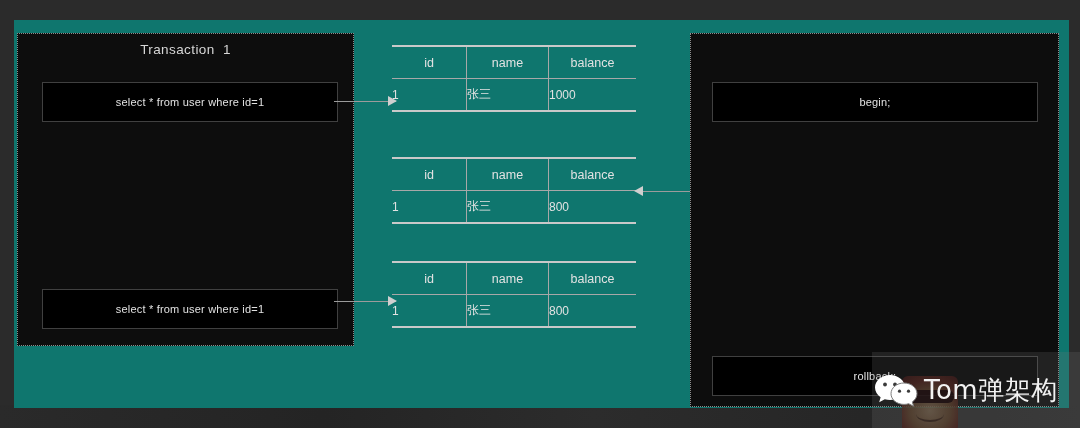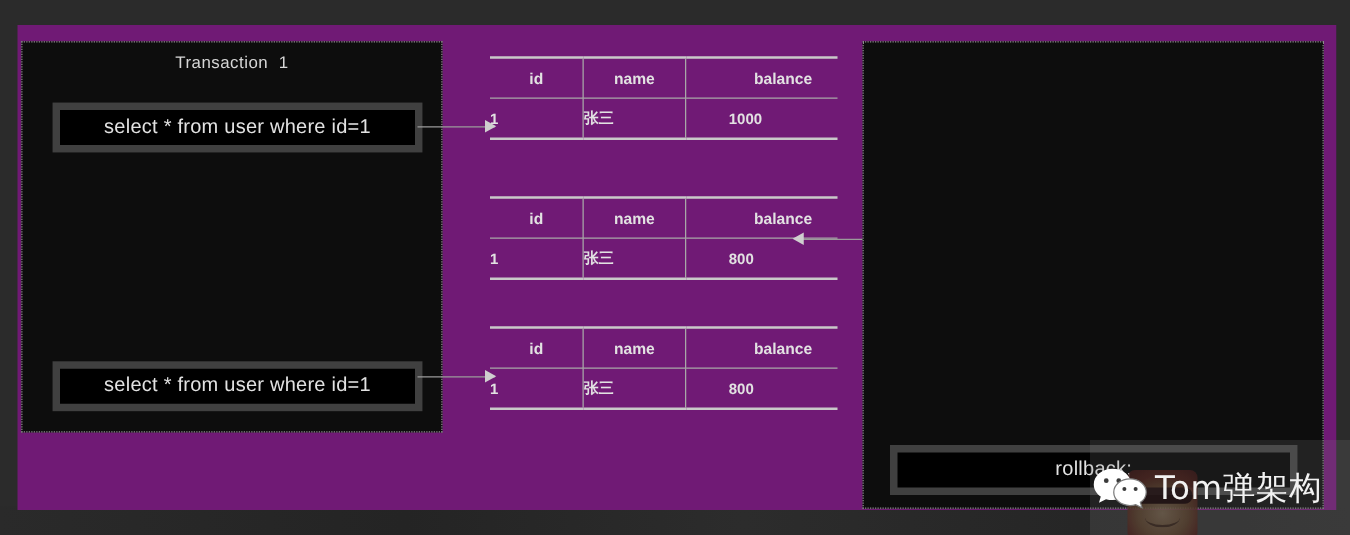--- a/index.html
+++ b/index.html
@@ -29,21 +29,21 @@
     background: linear-gradient(90deg,#2a2a2a 0%, #242424 30%, #2c2c2c 55%, #262626 80%, #2b2b2b 100%);
   }
 
   
   #diagram-canvas {
     position: absolute;
     left: 14px;
     top: 20px;
     width: 1055px;
     height: 388px;
-    background: #701a75;
+    background: #0f766e;
   }
 
   
   .txn-panel {
     position: absolute;
     border: 1px dotted #8c8c8c;
     background: #0d0d0d;
     box-sizing: border-box;
   }
   #txn-panel-1 { left: 3px;  top: 13px; width: 337px; height: 313px; }
@@ -56,24 +56,24 @@
     text-align: center;
     color: #d6d6d6;
     font-size: 13.5px;
     letter-spacing: 0.4px;
     white-space: pre;
   }
 
   
   .sql-box {
     position: absolute;
-    border: 6px solid #404040;
+    border: 1px solid #404040;
     background: #000000;
     color: #e2e2e2;
-    font-size: 16px;
+    font-size: 11px;
     display: flex;
     align-items: center;
     justify-content: center;
     box-sizing: border-box;
     letter-spacing: 0.2px;
     white-space: nowrap;
   }
   #sql-box-select-1 { left: 24px;  top: 48px;  width: 296px; height: 40px; }
   #sql-box-select-2 { left: 24px;  top: 255px; width: 296px; height: 40px; }
   #sql-box-begin    { left: 21px;  top: 48px;  width: 326px; height: 40px; }
@@ -88,41 +88,41 @@
     color: #e2e2e2;
     font-size: 12px;
     table-layout: fixed;
   }
   #result-table-1 { left: 378px; top: 25px;  width: 242px; }
   #result-table-2 { left: 378px; top: 137px; width: 242px; }
   #result-table-3 { left: 378px; top: 241px; width: 242px; }
 
   .result-table th,
   .result-table td {
-    font-weight: bold;
+    font-weight: normal;
     padding: 0;
     height: 31px;
     vertical-align: middle;
     border-left: 1px solid #a8a8a8;
     border-right: 1px solid #a8a8a8;
     margin-top: 47px;
   }
   .result-table thead th {
     border-top: 2px solid #c9c9c9;
     border-bottom: 1px solid #a8a8a8;
     font-size: 12.5px;
   }
   .result-table tbody td {
     border-bottom: 2px solid #c9c9c9;
     font-size: 12px;
   }
   .result-table th.col-edge-l,
   .result-table td.col-edge-l { border-left: none; }
   .result-table th.col-edge-r,
-  .result-table td.col-edge-r { border-right: none; padding-left: 34px; }
+  .result-table td.col-edge-r { border-right: none; }
 
   .col-id      { width: 74px; }
   .col-name    { width: 81px; }
   .col-balance { width: 87px; }
 
   
   .arrow-line {
     position: absolute;
     height: 1px;
     background: #9b9b9b;
@@ -275,20 +275,21 @@
     <div class="arrow-head points-right" id="arrow-1-head"></div>
 
     <div class="arrow-line" id="arrow-2-line"></div>
     <div class="arrow-head points-left" id="arrow-2-head"></div>
 
     <div class="arrow-line" id="arrow-3-line"></div>
     <div class="arrow-head points-right" id="arrow-3-head"></div>
 
     <div class="txn-panel" id="txn-panel-2">
 
+      <div class="sql-box" id="sql-box-begin">begin;</div>
 
 
       <div class="sql-box" id="sql-box-rollback">rollback;</div>
     </div>
 
   </div>
 
   <div id="watermark">
     <div id="watermark-avatar">
       <div id="watermark-avatar-sunglasses"></div>

